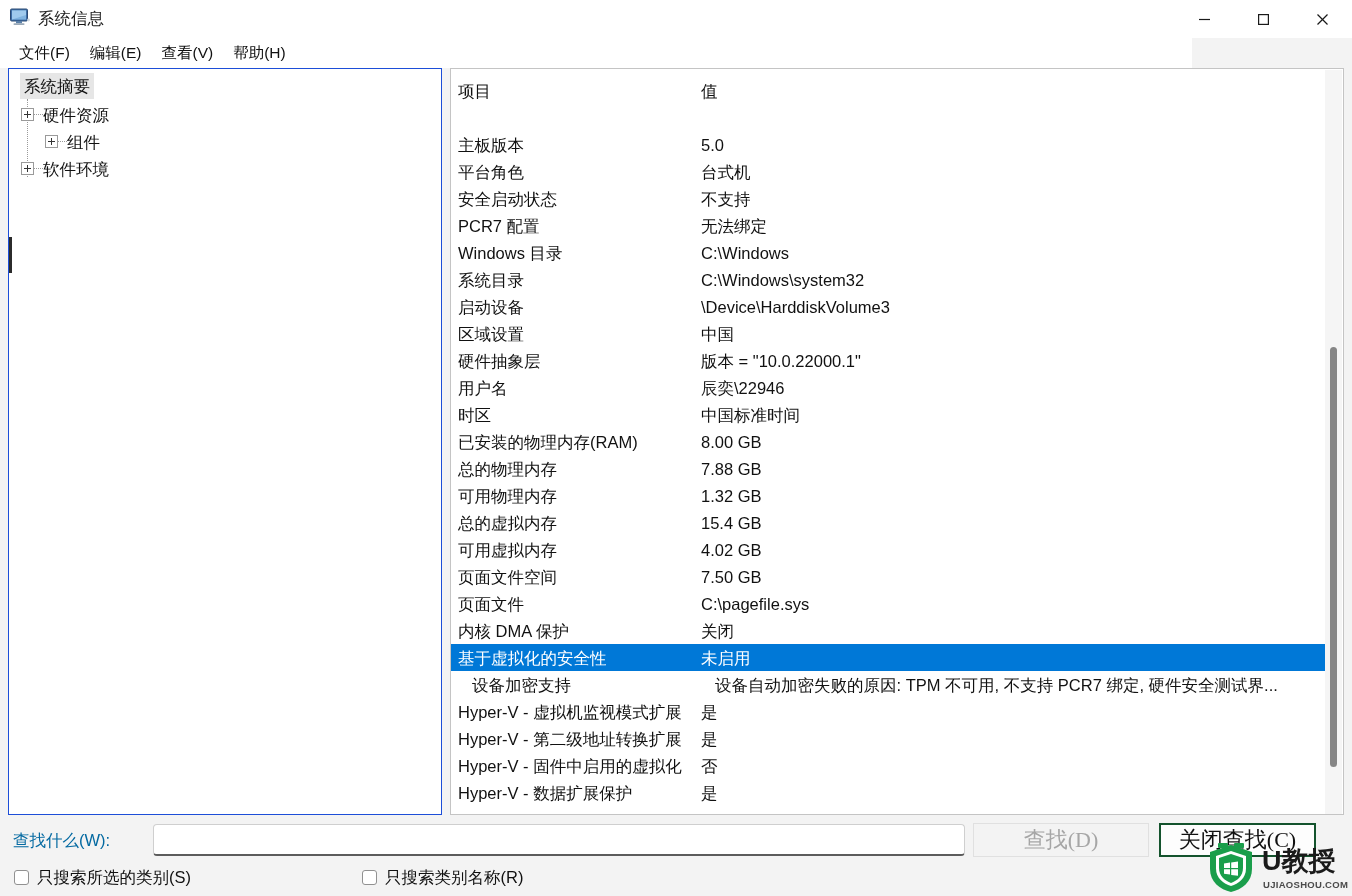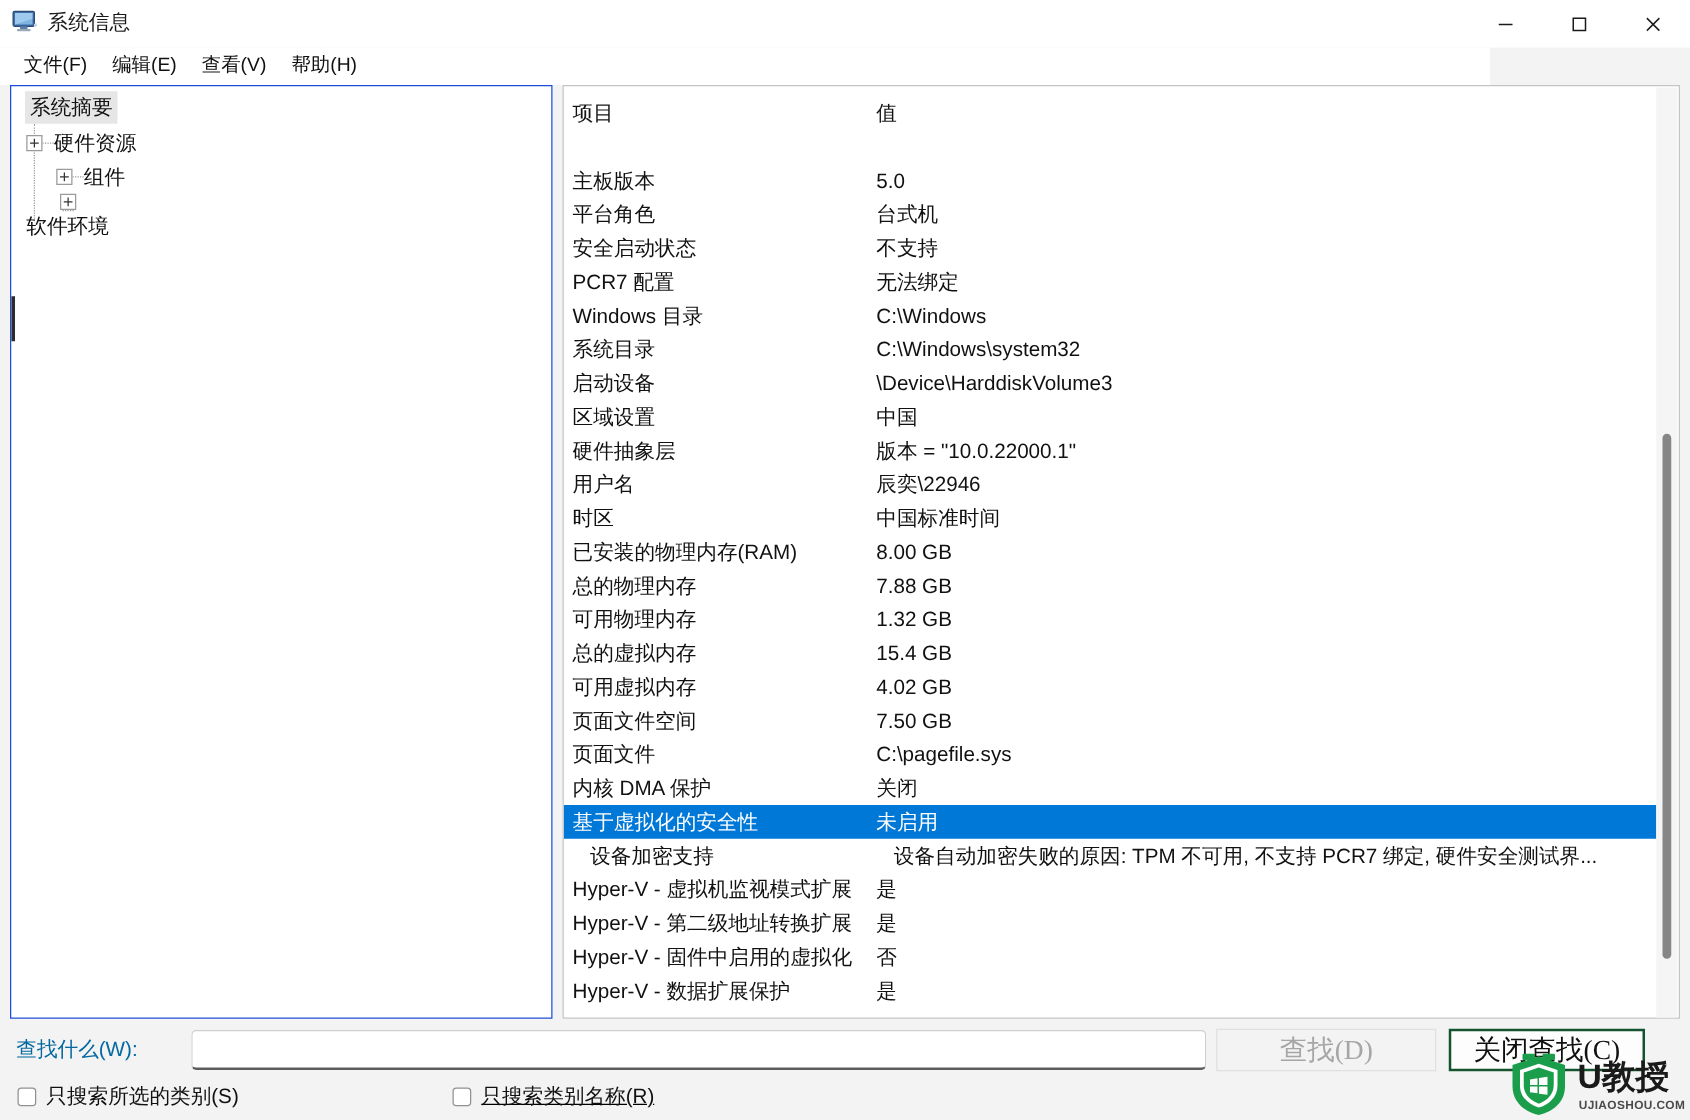--- a/index.html
+++ b/index.html
@@ -409,21 +409,21 @@
       <span class="dashline"></span>
       <span class="tlabel">硬件资源</span>
     </div>
 
     <div class="tree-child" style="top:59px;margin-left:24px;">
       <span class="expander"></span>
       <span class="dashline"></span>
       <span class="tlabel">组件</span>
     </div>
 
-    <div class="tree-child" style="top:86px;flex-direction:column;">
+    <div class="tree-child" style="top:86px;">
       <span class="expander"></span>
       <span class="dashline"></span>
       <span class="tlabel">软件环境</span>
     </div>
   </div>
 
   <div class="list-panel">
     <div class="list-inner" id="list-inner">
 
     <div class="lrow" style="top: 8px;">
@@ -543,21 +543,21 @@
   <input class="find-input" type="text" value="" style="">
 
   <div class="btn btn-find">查找(D)</div>
   <div class="btn btn-close-find">关闭查找(C)</div>
 
   <div class="cbox-row" style="left:14px; top:866px;">
     <span class="box"></span>
     <span class="clabel">只搜索所选的类别(S)</span>
   </div>
 
-  <div class="cbox-row" style="left:362px; top:866px;text-decoration:underline;">
+  <div class="cbox-row" style="left:362px; top:866px;">
     <span class="box"></span>
     <span class="clabel">只搜索类别名称(R)</span>
   </div>
 
   <div class="watermark">
     <svg width="52" height="52" viewBox="0 0 52 52">
       <path d="M26 3 L47 10 L47 27 C47 40 37 47.5 26 50 C15 47.5 5 40 5 27 L5 10 Z" fill="#1a9e4b"></path>
       <path d="M26 9 L41 14 L41 26.5 C41 36 33.5 41.8 26 44 C18.5 41.8 11 36 11 26.5 L11 14 Z" fill="#ffffff"></path>
       <path d="M26 12 L38 16 L38 26 C38 34 32 38.8 26 41 C20 38.8 14 34 14 26 L14 16 Z" fill="#1a9e4b"></path>
       <path d="M19 21.5 L25 20.6 L25 26 L19 26 Z M26.2 20.4 L33 19.4 L33 26 L26.2 26 Z M19 27.2 L25 27.2 L25 32.6 L19 31.7 Z M26.2 27.2 L33 27.2 L33 33.8 L26.2 32.9 Z" fill="#ffffff"></path>

